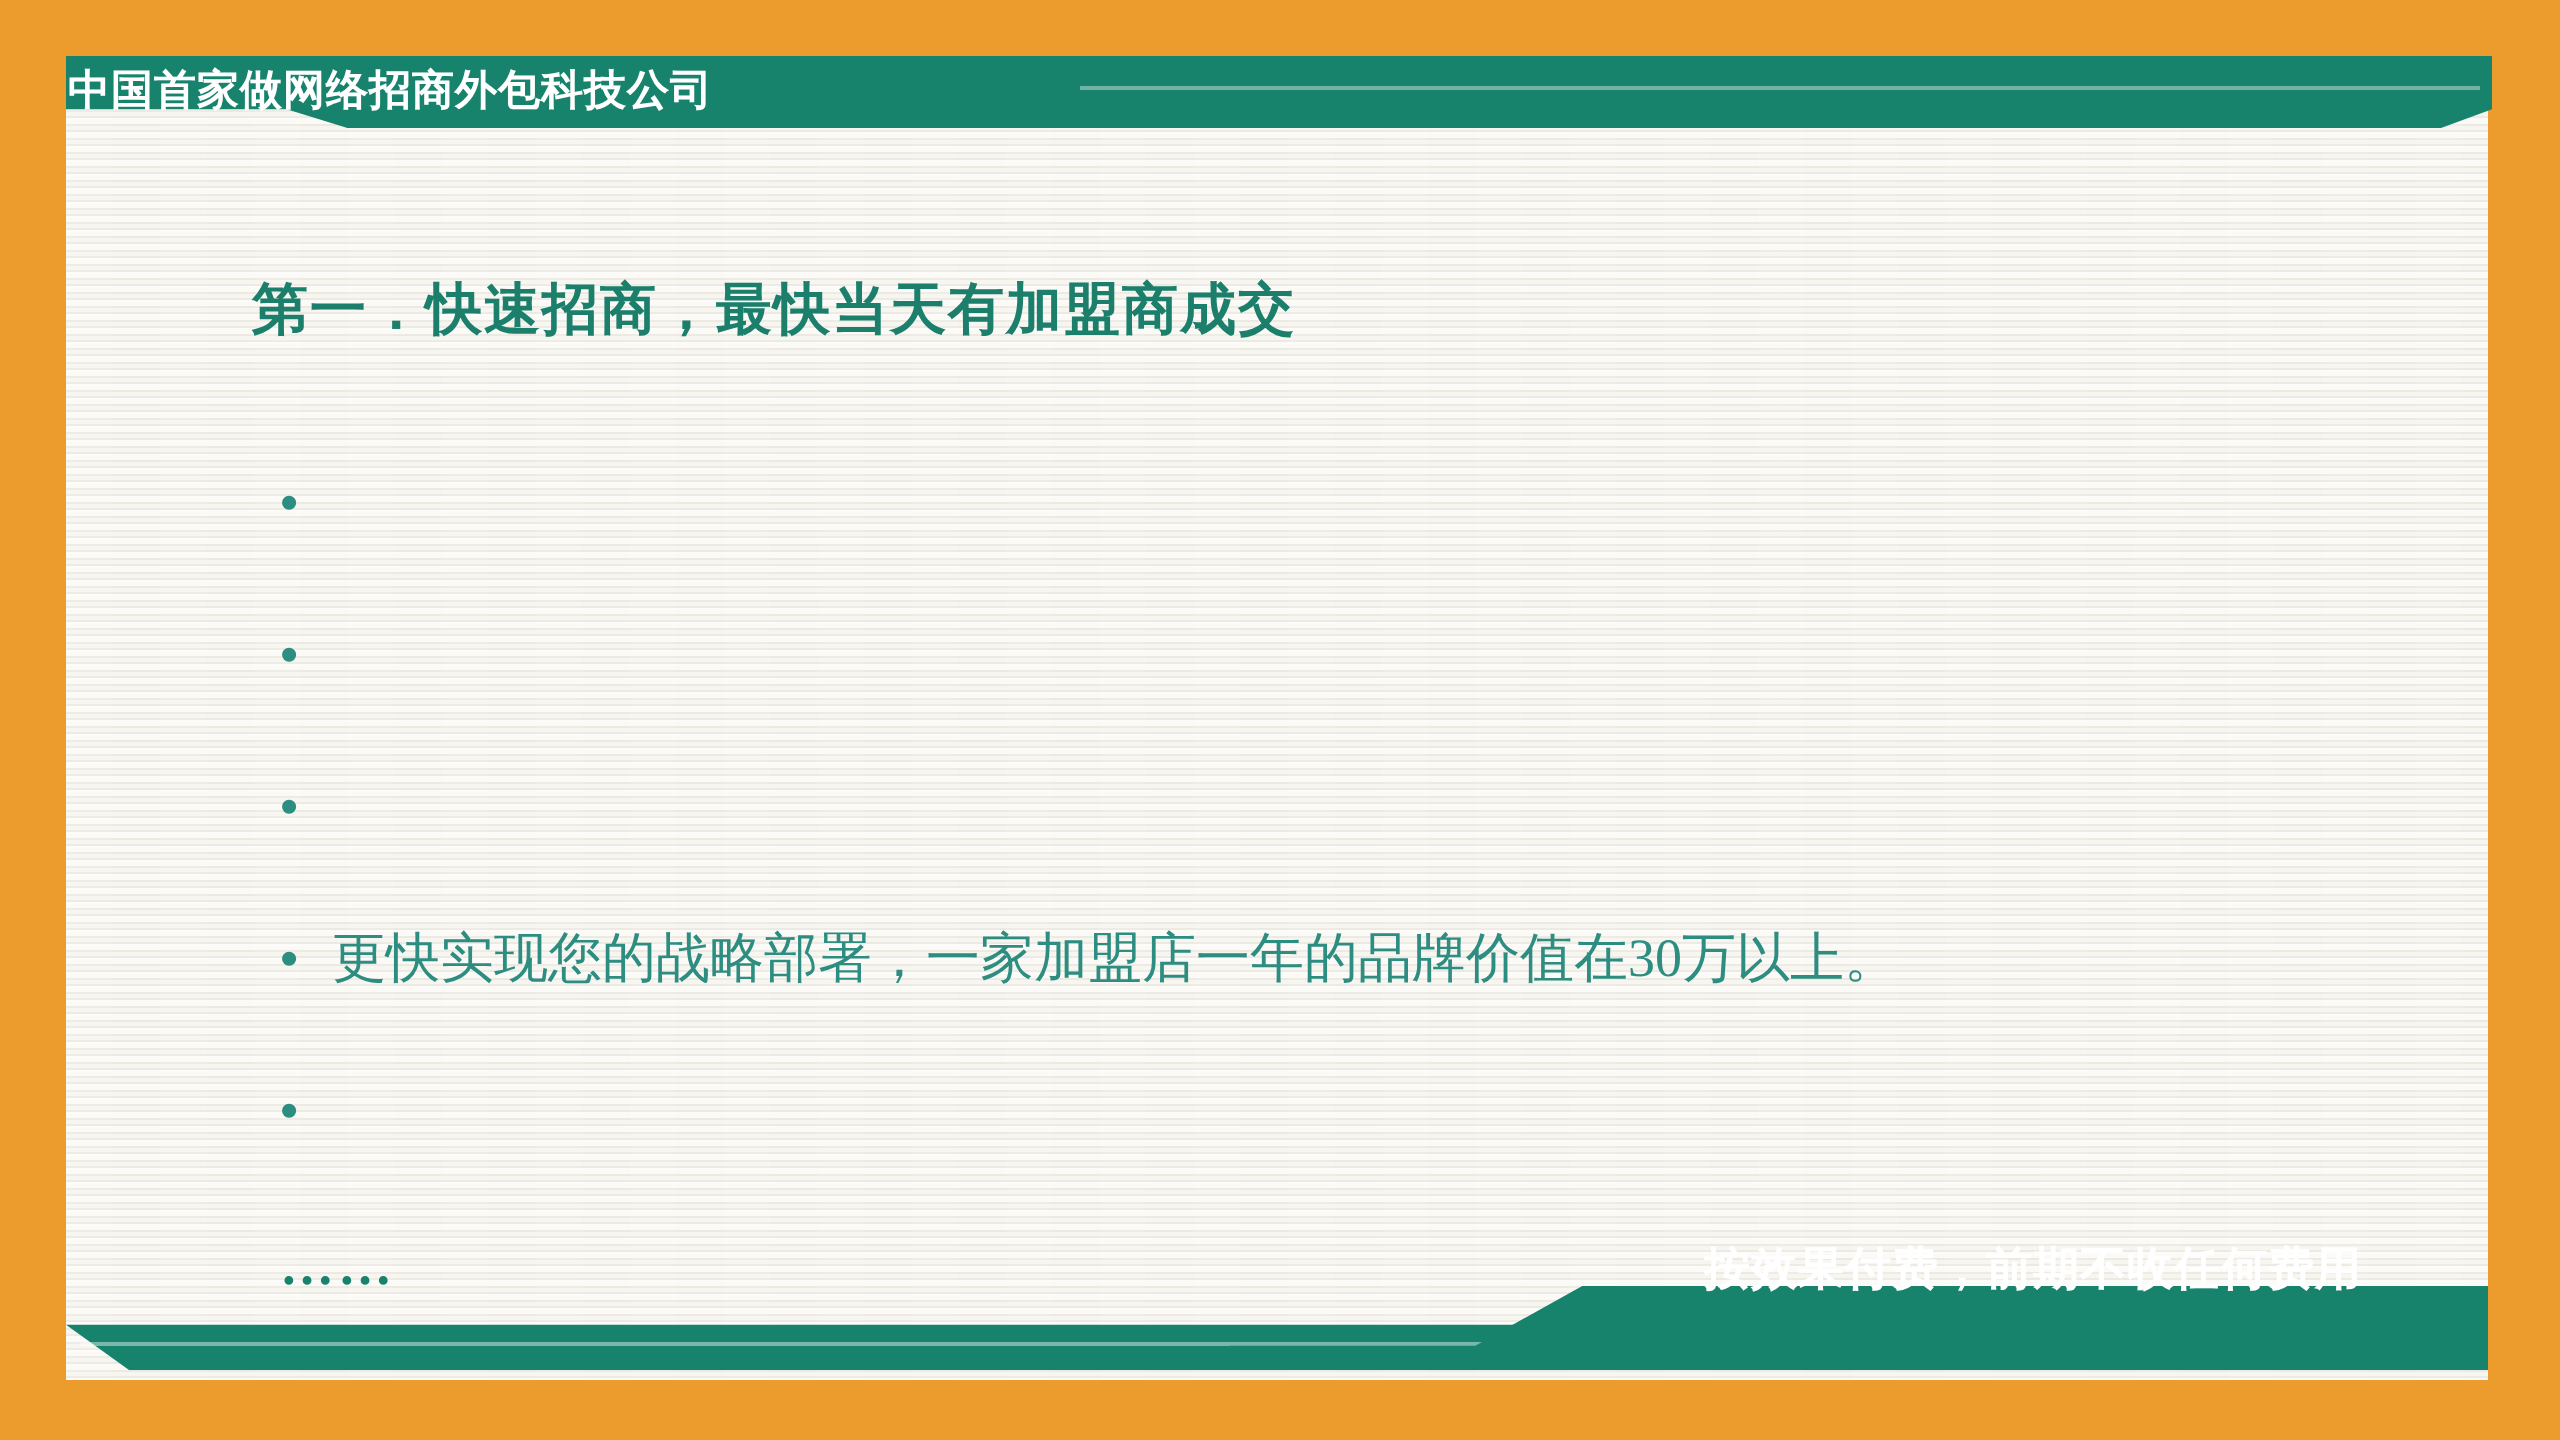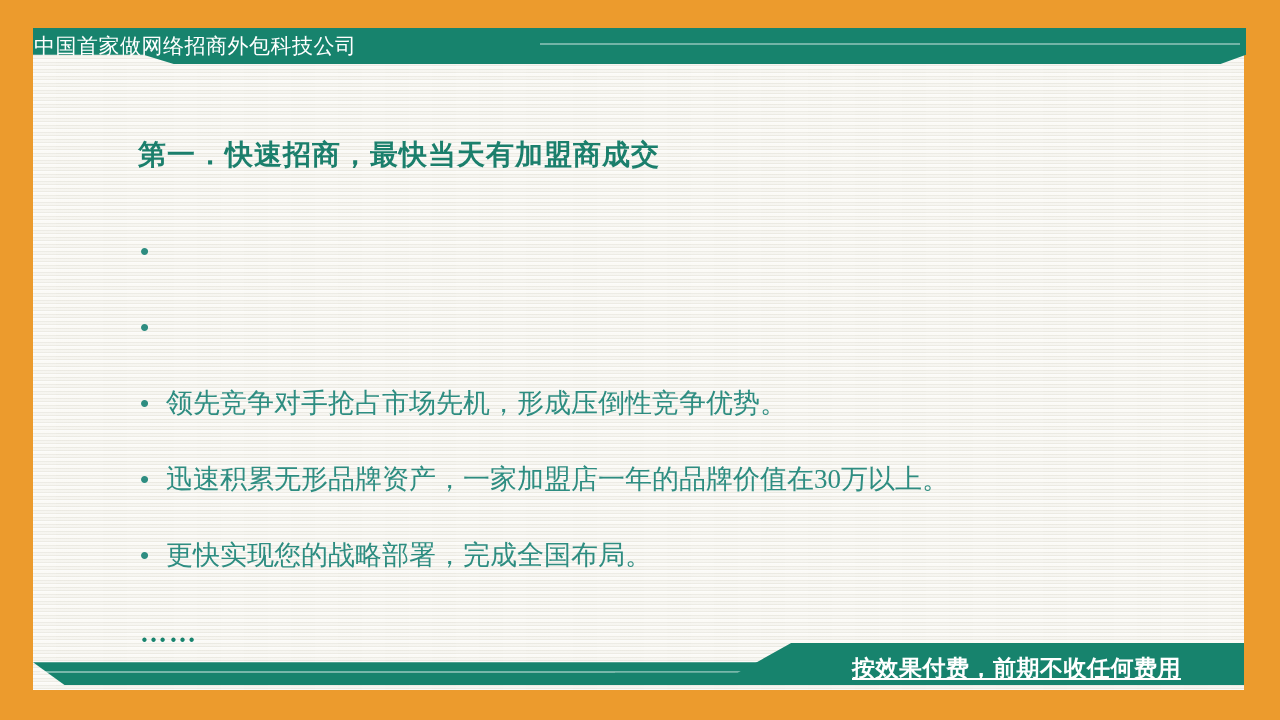--- a/index.html
+++ b/index.html
@@ -69,29 +69,29 @@
     background: rgba(255,255,255,0.40);
   }
   .header-title {
     position: absolute;
     left: 34px;
     top: 29px;
     height: 34px;
     line-height: 34px;
     color: #ffffff;
     font-size: 21px;
-    font-weight: normal;
+    font-weight: bold;
     letter-spacing: 0.5px;
     white-space: nowrap;
   }
 
   
   .main-heading {
     position: absolute;
-    left: 138px;
+    left: 126px;
     top: 136px;
     color: #1b7f6c;
     font-size: 28px;
     font-weight: bold;
     letter-spacing: 1px;
     white-space: nowrap;
     font-family: Liberation Mono, monospace;
   }
 
   
@@ -159,29 +159,28 @@
     position: absolute;
     left: 40px;
     top: 671px;
     width: 705px;
     height: 2px;
     background: rgba(255,255,255,0.42);
   }
   .footer-title {
     position: absolute;
     left: 852px;
-    top: 650px;
+    top: 616px;
     height: 36px;
     line-height: 36px;
     color: #ffffff;
     font-size: 23px;
     font-weight: bold;
     letter-spacing: 0.5px;
     white-space: nowrap;
-    text-decoration: underline;
   }
 </style>
 </head>
 <body>
 
 <div id="slide">
 
   <div class="content-panel"></div>
 
   <div class="header-bar"></div>
@@ -195,31 +194,29 @@
     <div class="bullet-item indented">
       <span class="bullet-mark">•</span>
     </div>
 
     <div class="bullet-item">
       <span class="bullet-mark">•</span>
     </div>
 
     <div class="bullet-item">
       <span class="bullet-mark">•</span>
-      <span class="bullet-text">领先竞争对手抢占市场先机，形成压倒性竞争优势。</span>
-    </div>
-
-    <div class="bullet-item">
-      <span class="bullet-mark">•</span>
-      <span class="bullet-text">迅速积累无形品牌资产，一家加盟店一年的品牌价值在30万以上。</span>
-    </div>
-
-    <div class="bullet-item">
-      <span class="bullet-mark">•</span>
-      <span class="bullet-text">更快实现您的战略部署，完成全国布局。</span>
+    </div>
+
+    <div class="bullet-item">
+      <span class="bullet-mark">•</span>
+      <span class="bullet-text">更快实现您的战略部署，一家加盟店一年的品牌价值在30万以上。</span>
+    </div>
+
+    <div class="bullet-item">
+      <span class="bullet-mark">•</span>
     </div>
 
   </div>
 
   <div class="ellipsis-row">……</div>
 
   <div class="footer-thin"></div>
   <div class="footer-rule"></div>
   <div class="footer-band"></div>
   <div class="footer-title">按效果付费，前期不收任何费用</div>

